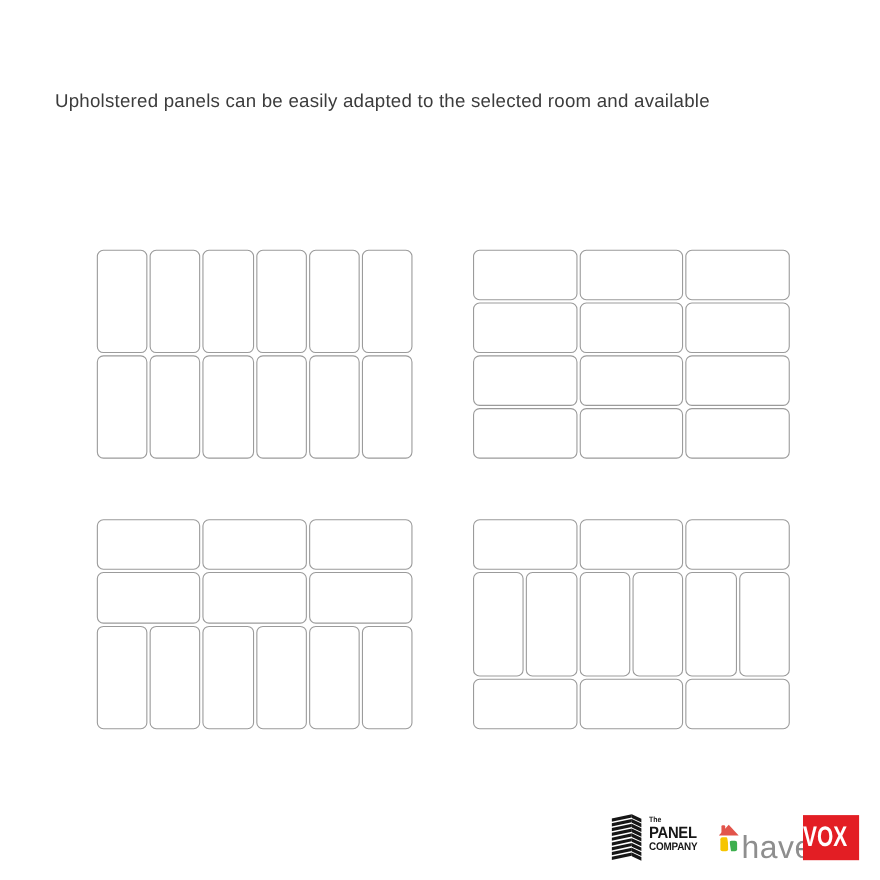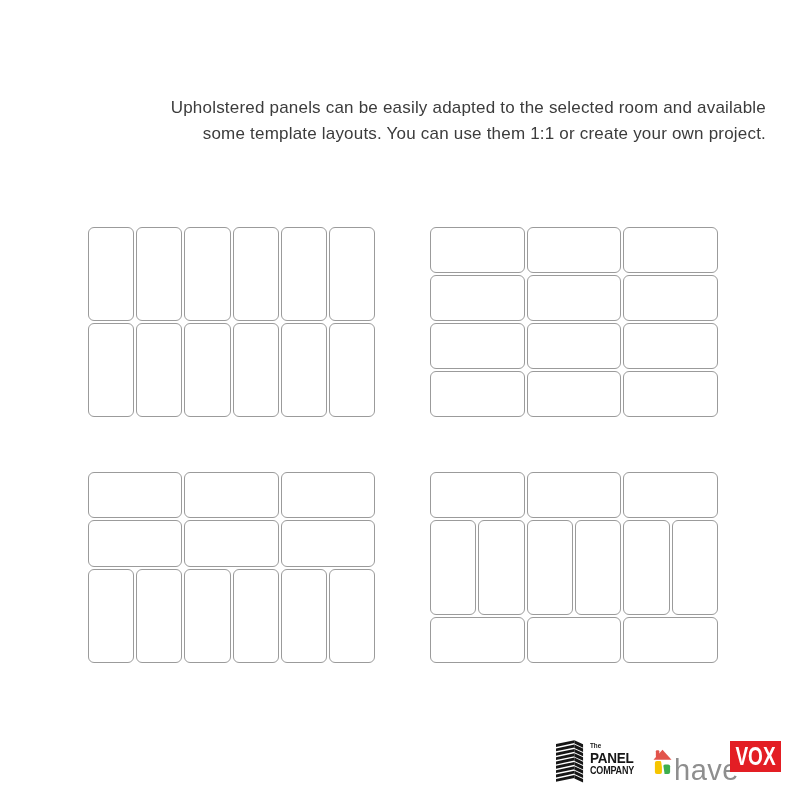--- a/index.html
+++ b/index.html
@@ -1,22 +1,22 @@
 <!DOCTYPE html>
 <html style="--text: #3c3c3c; --panel-border: #9b9b9b; --logo-black: #161616; --vilo-gray: #8e8e8e; --vilo-roof-red: #e2544b; --vilo-yellow: #f6c500; --vilo-green: #3daf4e; --vox-red: #e31e24;"><head>
 <meta charset="utf-8">
 <style>
   html,body{margin:0;padding:0;background:#fff;}
   .canvas{
     position:relative;width:800px;height:800px;background:#ffffff;
     font-family:"Liberation Sans",sans-serif;overflow:hidden;
   }
   .intro{
-    position:absolute;top:79px;left:50px;width:700px;margin:16px;
-    text-align:right;font-size:17px;line-height:26px;
+    position:absolute;top:79px;left:50px;width:700px;margin:0;
+    text-align:left;font-size:17px;line-height:26px;
     color:var(--text,#3c3c3c);letter-spacing:.2px;
   }
   .grid{
     position:absolute;display:grid;
     grid-template-columns:repeat(6,1fr);
     grid-template-rows:repeat(4,1fr);
     gap:2px;
   }
   .panel{
     background:#fff;border:1.5px solid var(--panel-border,#9b9b9b);
@@ -35,37 +35,36 @@
   .pc-company{font-size:10px;font-weight:bold;line-height:11px;letter-spacing:-.2px}
 
   .logo-vilo{position:absolute;left:653px;top:747px;display:flex;align-items:flex-end}
   .vilo-text{
     font-size:29px;line-height:29px;color:var(--vilo-gray,#8e8e8e);
     font-weight:500;margin-left:2px;letter-spacing:.5px;
     transform:translateY(3px);
   }
 
   .logo-vox{
-    position:absolute;left:730px;top:741px;width:51px;height:31px;
+    position:absolute;left:730px;top:741px;width:51px;height:41px;
     background:var(--vox-red,#e31e24);
-    display:flex;align-items:center;justify-content:center;
+    display:flex;align-items:center;justify-content:flex-start;
   }
   .vox-text{
     color:#fff;font-weight:bold;font-size:19px;letter-spacing:0;
     transform:scale(1.0,1.35);
   }
 </style>
 </head>
 <body>
 
 <div class="canvas">
 
   <div class="intro">
     <div>Upholstered panels can be easily adapted to the selected room and available</div>
-    <div>some template layouts. You can use them 1:1 or create your own project.</div>
   </div>
 
   <div class="grid g-tl">
       <div class="panel" style="grid-area: span 2 / span 1;"></div>
       <div class="panel" style="grid-area: span 2 / span 1;"></div>
       <div class="panel" style="grid-area: span 2 / span 1;"></div>
       <div class="panel" style="grid-area: span 2 / span 1;"></div>
       <div class="panel" style="grid-area: span 2 / span 1;"></div>
       <div class="panel" style="grid-area: span 2 / span 1;"></div>
       <div class="panel" style="grid-area: span 2 / span 1;"></div>

